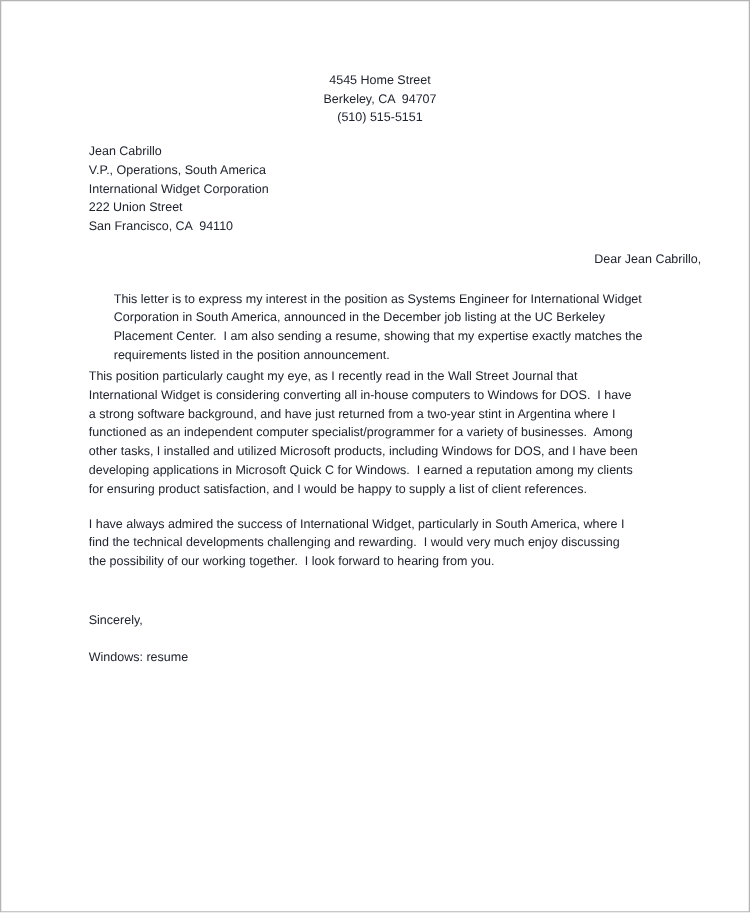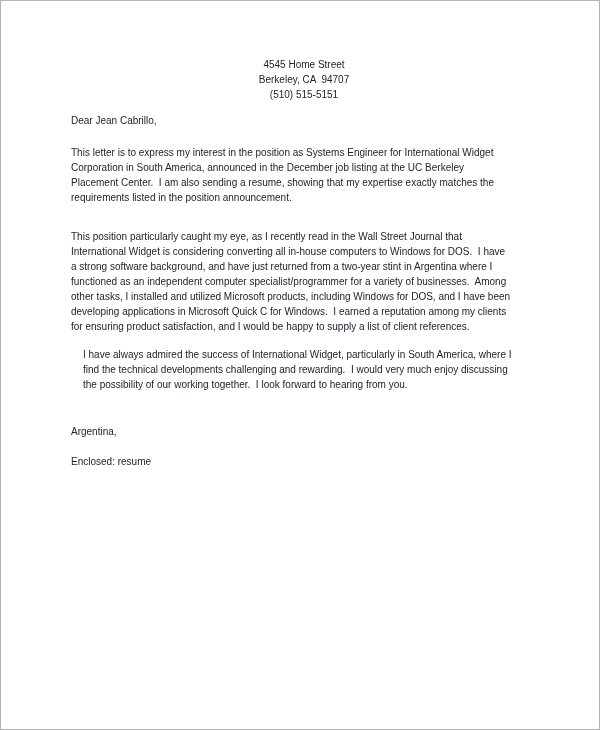--- a/index.html
+++ b/index.html
@@ -26,38 +26,43 @@
   }
   .sender-block {
     width: 466px;
     text-align: center;
   }
   .date-block {
     margin-top: 44px;
     padding-left: 315px;
   }
   .recipient-block { margin-top: 12px; }
-  .salutation-block { margin-top: 11px; }
-  .para-1 { margin-top: 17px; }
-  .para-2 { margin-top: 24px; }
-  .para-3 { margin-top: 13px; margin-left: 12px; }
+  .salutation-block { margin-top: 11px; text-align: right; }
+  .para-1 { margin-top: 17px; margin-left: 20px; }
+  .para-2 { margin-top: 2px; }
+  .para-3 { margin-top: 13px; }
   .para-4 { margin-top: 17px; }
   .closing-block { margin-top: 32px; }
   .signature-block { margin-top: 15px; }
 </style>
 </head>
 <body>
 
 <div class="page">
 
   <div class="block sender-block">4545 Home Street
 Berkeley, CA  94707
 (510) 515-5151</div>
 
 
+  <div class="block recipient-block">Jean Cabrillo
+V.P., Operations, South America
+International Widget Corporation
+222 Union Street
+San Francisco, CA  94110</div>
 
   <div class="block salutation-block">Dear Jean Cabrillo,</div>
 
   <div class="block para-1">This letter is to express my interest in the position as Systems Engineer for International Widget
 Corporation in South America, announced in the December job listing at the UC Berkeley
 Placement Center.  I am also sending a resume, showing that my expertise exactly matches the
 requirements listed in the position announcement.</div>
 
   <div class="block para-2">This position particularly caught my eye, as I recently read in the Wall Street Journal that
 International Widget is considering converting all in-house computers to Windows for DOS.  I have
@@ -65,19 +70,19 @@
 functioned as an independent computer specialist/programmer for a variety of businesses.  Among
 other tasks, I installed and utilized Microsoft products, including Windows for DOS, and I have been
 developing applications in Microsoft Quick C for Windows.  I earned a reputation among my clients
 for ensuring product satisfaction, and I would be happy to supply a list of client references.</div>
 
   <div class="block para-3">I have always admired the success of International Widget, particularly in South America, where I
 find the technical developments challenging and rewarding.  I would very much enjoy discussing
 the possibility of our working together.  I look forward to hearing from you.</div>
 
 
-  <div class="block closing-block">Argentina,</div>
+  <div class="block closing-block">Sincerely,</div>
 
   <div class="signature-block">
-    <div class="block">Enclosed: resume</div>
+    <div class="block">Windows: resume</div>
   </div>
 
 </div>
 
 </body></html>

